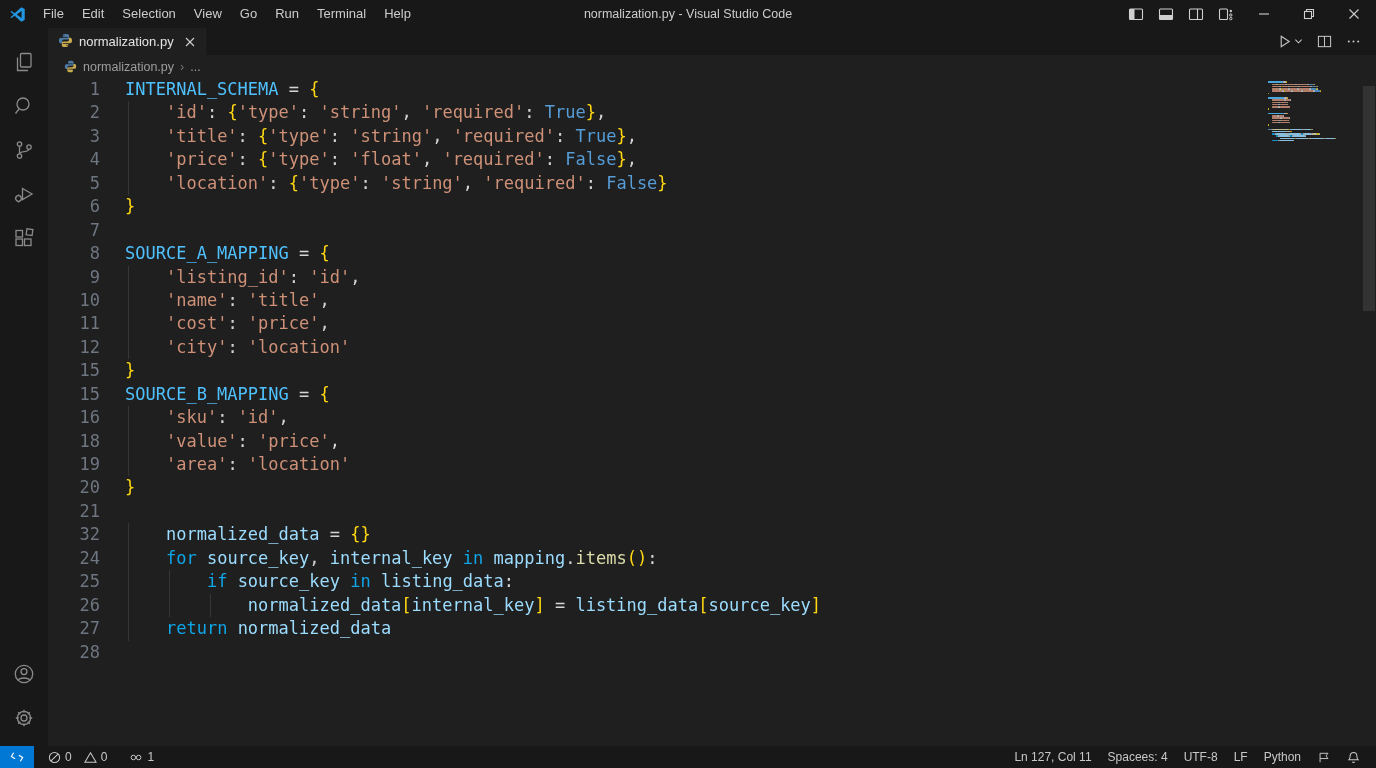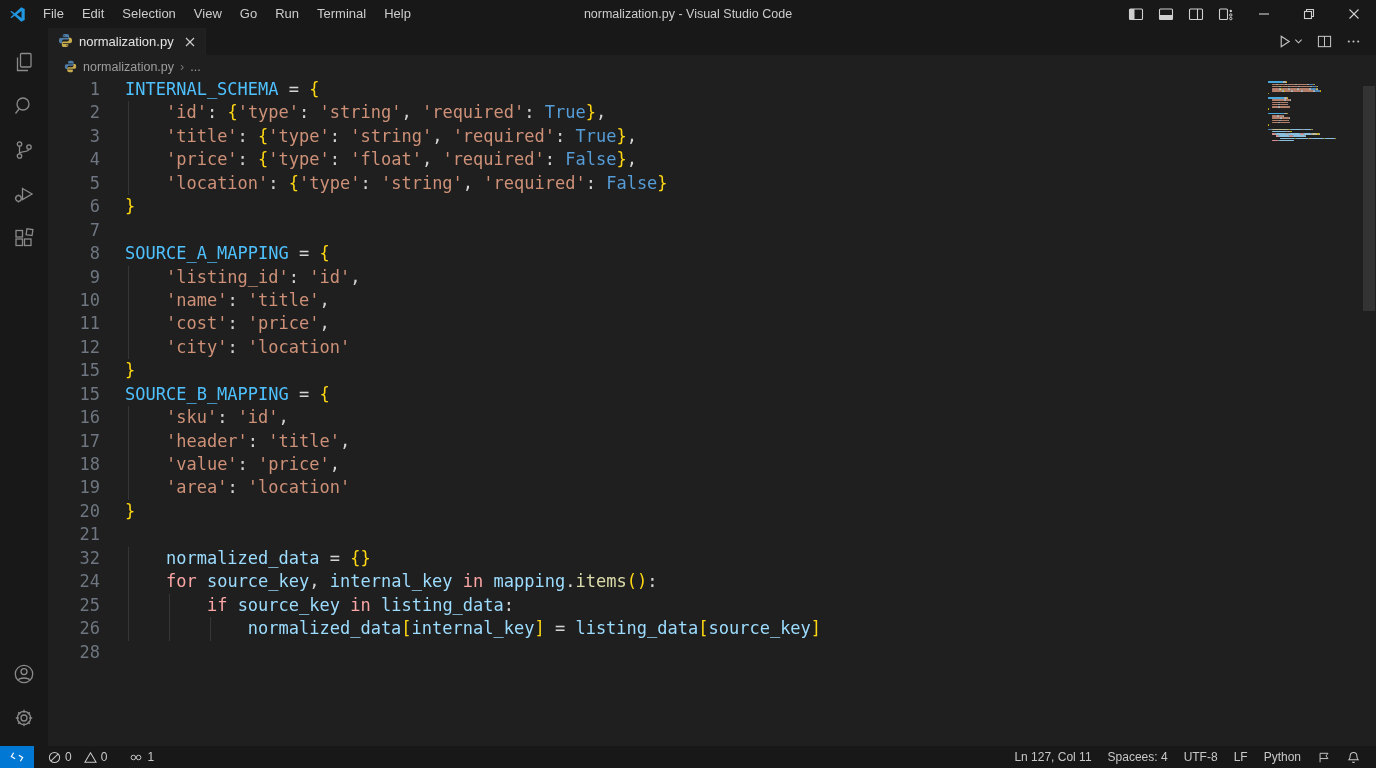--- a/index.html
+++ b/index.html
@@ -43,21 +43,21 @@
 
   
   .editor { flex:1; position:relative; overflow:hidden; background:#1f1f1f; }
   .code-lines { position:absolute; top:0; left:0; right:0;
     font-family:"DejaVu Sans Mono", monospace; font-size:17px; line-height:23.45px; }
   .cl { display:flex; height:23.45px; white-space:pre; }
   .ln { width:52px; flex:none; text-align:right; color:#6e7681; }
   .lc { margin-left:25px; position:relative; white-space:pre; flex:1; }
   .guide { position:absolute; top:0; bottom:0; width:1px; background:#363636; }
   .tk-c{color:#4FC1FF}.tk-s{color:#CE9178}.tk-k{color:#569CD6}.tk-f{color:#DCDCAA}
-  .tk-v{color:#9CDCFE}.tk-p{color:#D4D4D4}.tk-b{color:#FFD712}.tk-l{color:#fca5a5}
+  .tk-v{color:#9CDCFE}.tk-p{color:#D4D4D4}.tk-b{color:#FFD712}.tk-l{color:#0ea5e9}
 
   
   .minimap { position:absolute; top:3px; right:16px; width:92px; }
   .mm-row { display:flex; align-items:center; height:2.25px; }
   .mm-sp { height:1px; flex:none; }
   .mm-tk { height:1.7px; flex:none; background:currentColor; opacity:.85; border-radius:.5px; }
   .scroll-thumb { position:absolute; right:1px; top:8px; width:12px; height:225px; background:rgba(121,121,121,.22); }
 
   
   .statusbar { height:22px; background:#181818; display:flex; align-items:center; font-size:12px; color:#c8c8c8; flex:none; }
@@ -258,29 +258,29 @@
             <div class="cl"><span class="ln">6</span><span class="lc"><span class="tk-b">}</span></span></div>
             <div class="cl"><span class="ln">7</span><span class="lc"></span></div>
             <div class="cl"><span class="ln">8</span><span class="lc"><span class="tk-c">SOURCE_A_MAPPING</span><span class="tk-p"> = </span><span class="tk-b">{</span></span></div>
             <div class="cl"><span class="ln">9</span><span class="lc"><i class="guide" style="left: calc(0ch + 3px);"></i><span>    </span><span class="tk-s">'listing_id'</span><span class="tk-p">: </span><span class="tk-s">'id'</span><span class="tk-p">,</span></span></div>
             <div class="cl"><span class="ln">10</span><span class="lc"><i class="guide" style="left: calc(0ch + 3px);"></i><span>    </span><span class="tk-s">'name'</span><span class="tk-p">: </span><span class="tk-s">'title'</span><span class="tk-p">,</span></span></div>
             <div class="cl"><span class="ln">11</span><span class="lc"><i class="guide" style="left: calc(0ch + 3px);"></i><span>    </span><span class="tk-s">'cost'</span><span class="tk-p">: </span><span class="tk-s">'price'</span><span class="tk-p">,</span></span></div>
             <div class="cl"><span class="ln">12</span><span class="lc"><i class="guide" style="left: calc(0ch + 3px);"></i><span>    </span><span class="tk-s">'city'</span><span class="tk-p">: </span><span class="tk-s">'location'</span></span></div>
             <div class="cl"><span class="ln">15</span><span class="lc"><span class="tk-b">}</span></span></div>
             <div class="cl"><span class="ln">15</span><span class="lc"><span class="tk-c">SOURCE_B_MAPPING</span><span class="tk-p"> = </span><span class="tk-b">{</span></span></div>
             <div class="cl"><span class="ln">16</span><span class="lc"><i class="guide" style="left: calc(0ch + 3px);"></i><span>    </span><span class="tk-s">'sku'</span><span class="tk-p">: </span><span class="tk-s">'id'</span><span class="tk-p">,</span></span></div>
-            <div class="cl"><span class="ln">17</span><span class="lc"><i class="guide" style="left: calc(0ch + 3px);"></i><span>    </span><span class="tk-s">'header'</span><span class="tk-p">: </span><span class="tk-s">'title'</span><span class="tk-p">,</span></span></div>
             <div class="cl"><span class="ln">18</span><span class="lc"><i class="guide" style="left: calc(0ch + 3px);"></i><span>    </span><span class="tk-s">'value'</span><span class="tk-p">: </span><span class="tk-s">'price'</span><span class="tk-p">,</span></span></div>
             <div class="cl"><span class="ln">19</span><span class="lc"><i class="guide" style="left: calc(0ch + 3px);"></i><span>    </span><span class="tk-s">'area'</span><span class="tk-p">: </span><span class="tk-s">'location'</span></span></div>
             <div class="cl"><span class="ln">20</span><span class="lc"><span class="tk-b">}</span></span></div>
             <div class="cl"><span class="ln">21</span><span class="lc"></span></div>
             <div class="cl"><span class="ln">32</span><span class="lc"><i class="guide" style="left: calc(0ch + 3px);"></i><span>    </span><span class="tk-v">normalized_data</span><span class="tk-p"> = </span><span class="tk-b">{}</span></span></div>
             <div class="cl"><span class="ln">24</span><span class="lc"><i class="guide" style="left: calc(0ch + 3px);"></i><span>    </span><span class="tk-l">for</span><span class="tk-p"> </span><span class="tk-v">source_key</span><span class="tk-p">, </span><span class="tk-v">internal_key</span><span class="tk-p"> </span><span class="tk-l">in</span><span class="tk-p"> </span><span class="tk-v">mapping</span><span class="tk-p">.</span><span class="tk-f">items</span><span class="tk-b">()</span><span class="tk-p">:</span></span></div>
             <div class="cl"><span class="ln">25</span><span class="lc"><i class="guide" style="left: calc(0ch + 3px);"></i><i class="guide" style="left: calc(4ch + 3px);"></i><span>        </span><span class="tk-l">if</span><span class="tk-p"> </span><span class="tk-v">source_key</span><span class="tk-p"> </span><span class="tk-l">in</span><span class="tk-p"> </span><span class="tk-v">listing_data</span><span class="tk-p">:</span></span></div>
             <div class="cl"><span class="ln">26</span><span class="lc"><i class="guide" style="left: calc(0ch + 3px);"></i><i class="guide" style="left: calc(4ch + 3px);"></i><i class="guide" style="left: calc(8ch + 3px);"></i><span>            </span><span class="tk-v">normalized_data</span><span class="tk-b">[</span><span class="tk-v">internal_key</span><span class="tk-b">]</span><span class="tk-p"> = </span><span class="tk-v">listing_data</span><span class="tk-b">[</span><span class="tk-v">source_key</span><span class="tk-b">]</span></span></div>
+            <div class="cl"><span class="ln">27</span><span class="lc"><i class="guide" style="left: calc(0ch + 3px);"></i><span>    </span><span class="tk-l">return</span><span class="tk-p"> </span><span class="tk-v">normalized_data</span></span></div>
             <div class="cl"><span class="ln">28</span><span class="lc"></span></div>
           </div>
         <div class="minimap">
             <div class="mm-row">
               <i class="mm-tk tk-c" style="width: 15px;"></i>
               <i class="mm-tk tk-p" style="width: 3px;"></i>
               <i class="mm-tk tk-b" style="width: 1px;"></i>
             </div>
             <div class="mm-row">
               <i class="mm-sp" style="width: 4px;"></i>

